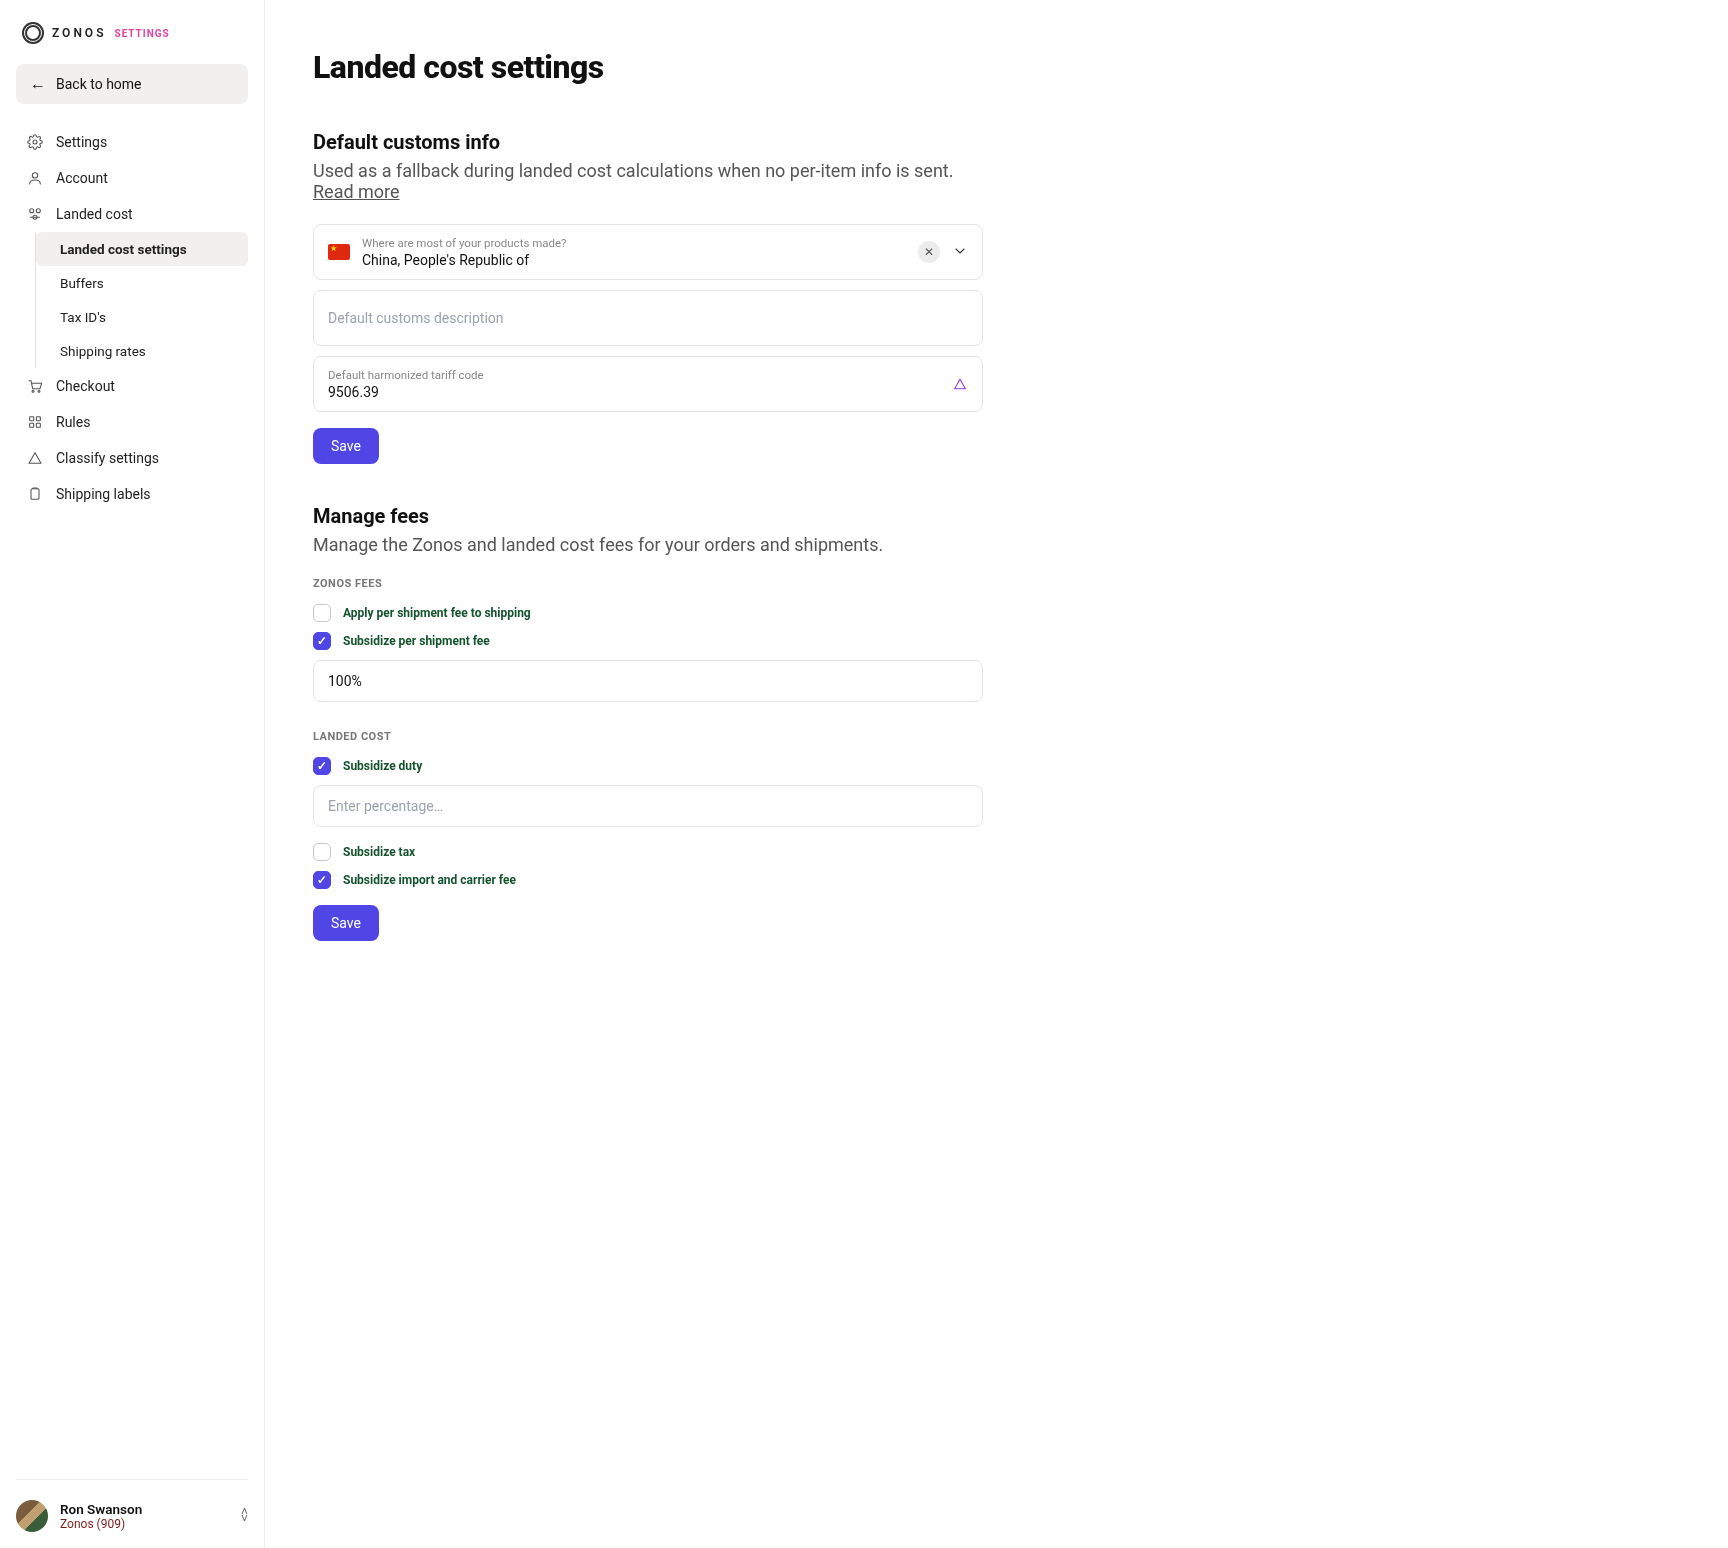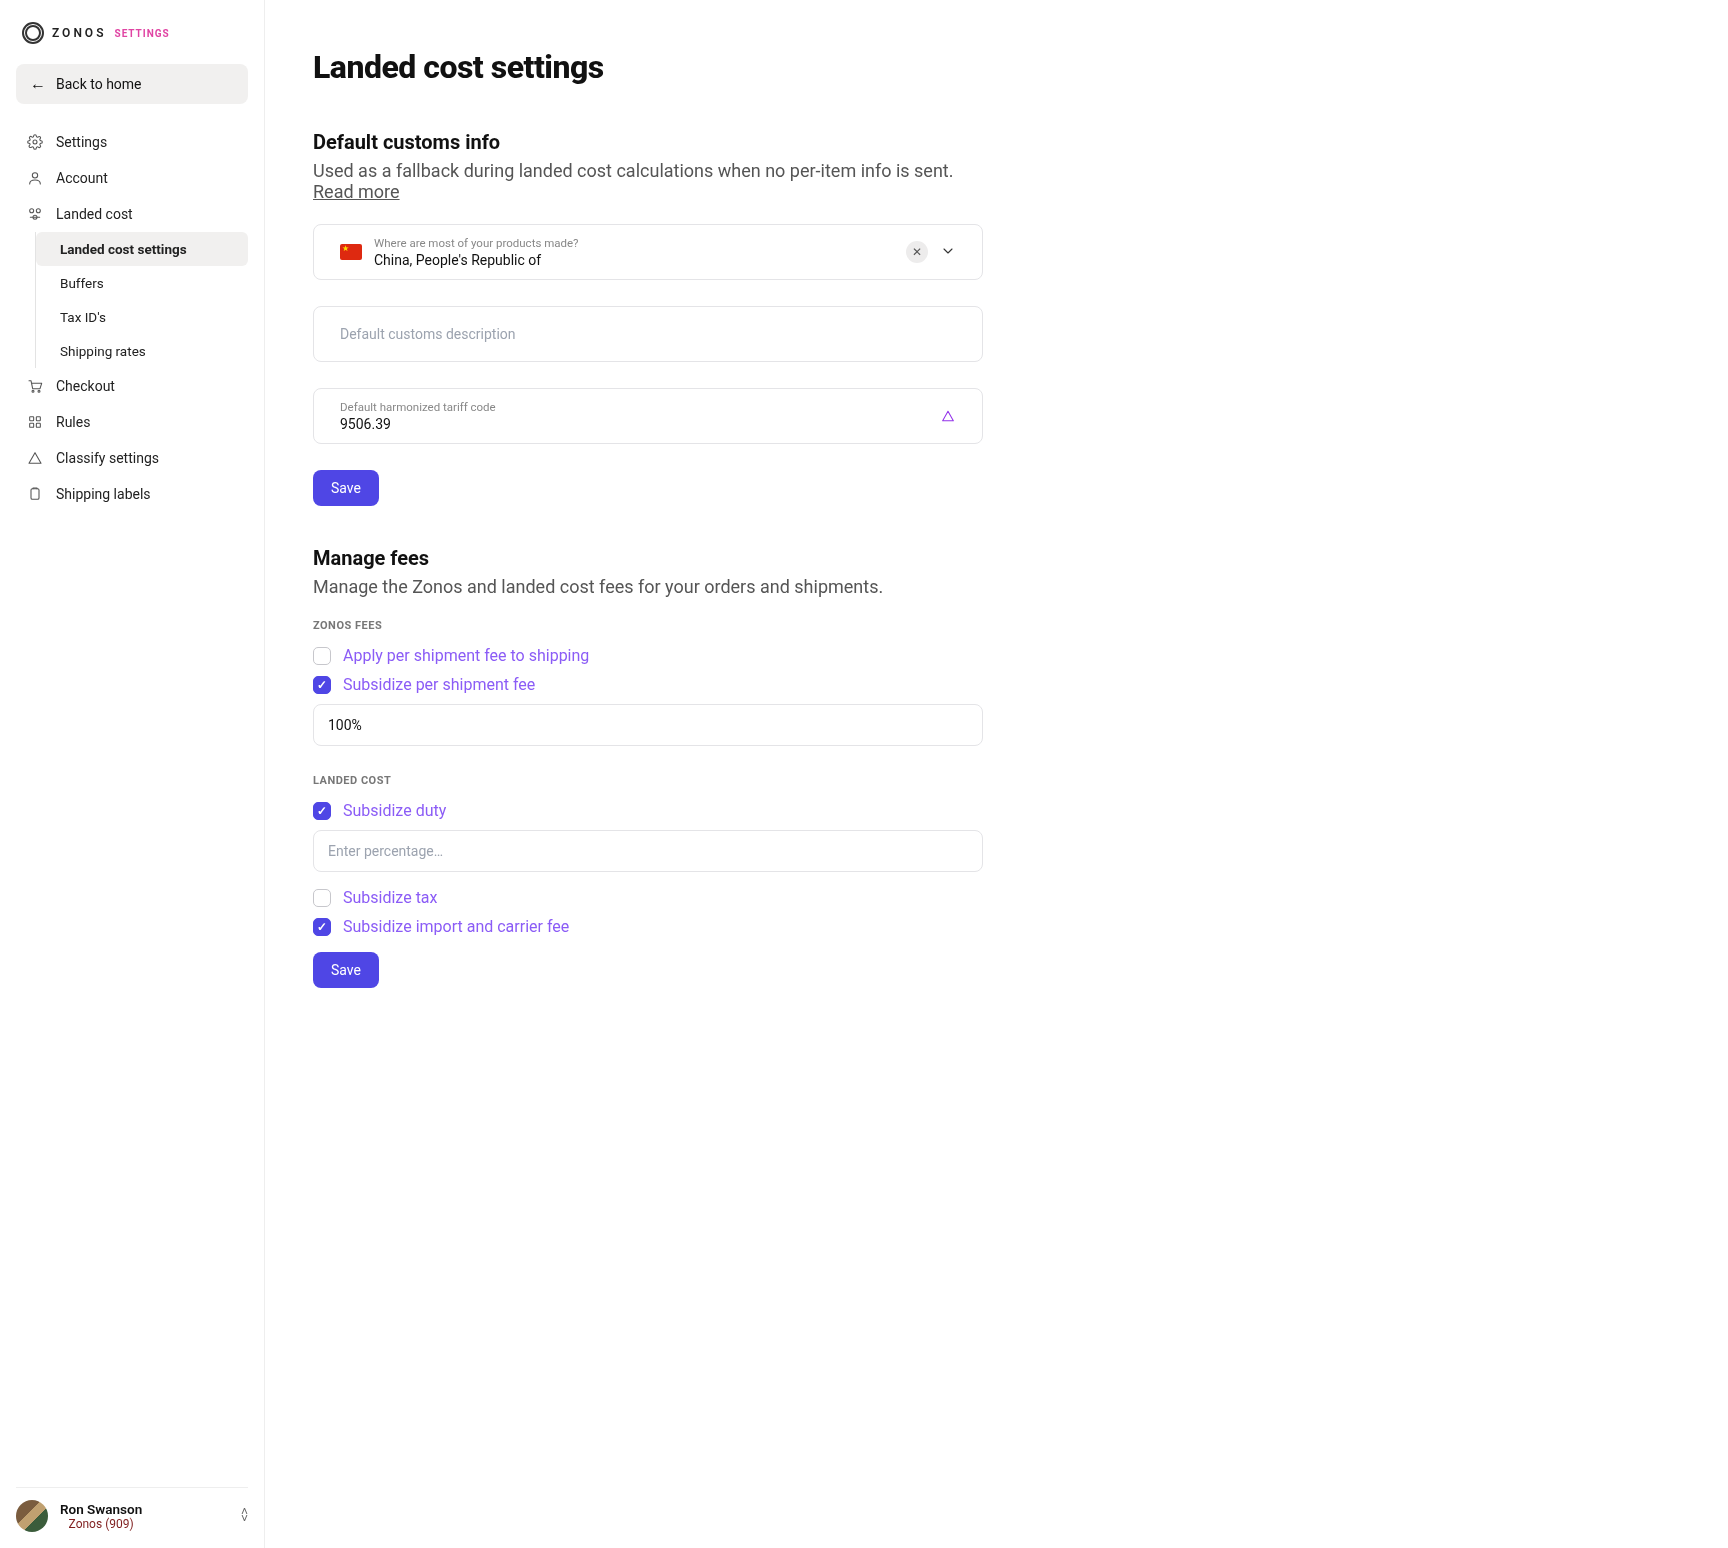--- a/index.html
+++ b/index.html
@@ -104,25 +104,24 @@
   font-size: 13.5px;
 }
 .nav-item.active {
   background: #f1f0ef;
   font-weight: 700;
 }
 
 .sidebar-spacer { flex: 1; }
 .sidebar-user {
   border-top: 1px solid #eee;
-  padding-top: 12px;
+  padding-top: 20px;
   display: flex;
   align-items: center;
   gap: 12px;
-  text-align: center;
 }
 .avatar {
   width: 32px;
   height: 32px;
   border-radius: 50%;
   background: linear-gradient(135deg,#7a5c3e 40%,#c0a070 40%,#c0a070 60%,#3b5c3b 60%);
 }
 .user-name { font-weight: 600; font-size: 13.5px; }
 .user-org { font-size: 12px; color: #7f1d1d; }
 .chevrons { margin-left: auto; color: #666; font-size: 12px; line-height: 0.6; display:flex; flex-direction:column; }
@@ -160,22 +159,22 @@
   font-size: 11px;
   font-weight: 700;
   letter-spacing: 0.5px;
   color: #777;
   margin: 12px 0 14px;
 }
 
 .field {
   border: 1px solid #e4e4e7;
   border-radius: 8px;
-  padding: 10px 26px;
-  margin-bottom: 26px;
+  padding: 10px 14px;
+  margin-bottom: 10px;
   display: flex;
   align-items: center;
   gap: 12px;
   background: #fff;
   min-height: 56px;
 }
 .field-label {
   font-size: 11.5px;
   color: #888;
 }
@@ -245,21 +244,21 @@
 .chk.checked {
   background:#4f46e5;
   border-color:#4f46e5;
 }
 .chk.checked::after {
   content:"✓";
   color:#fff;
   font-size:12px;
   font-weight:700;
 }
-.check-label { font-size:16px; color:#8b5cf6; }
+.check-label { font-size:12px; color:#14532d;font-weight:bold; }
 
 .val-input {
   border:1px solid #e4e4e7;
   border-radius:8px;
   padding:12px 14px;
   margin: 4px 0 16px;
   font-size:14px;
 }
 .val-input.placeholder { color:#9ca3af; }
 

